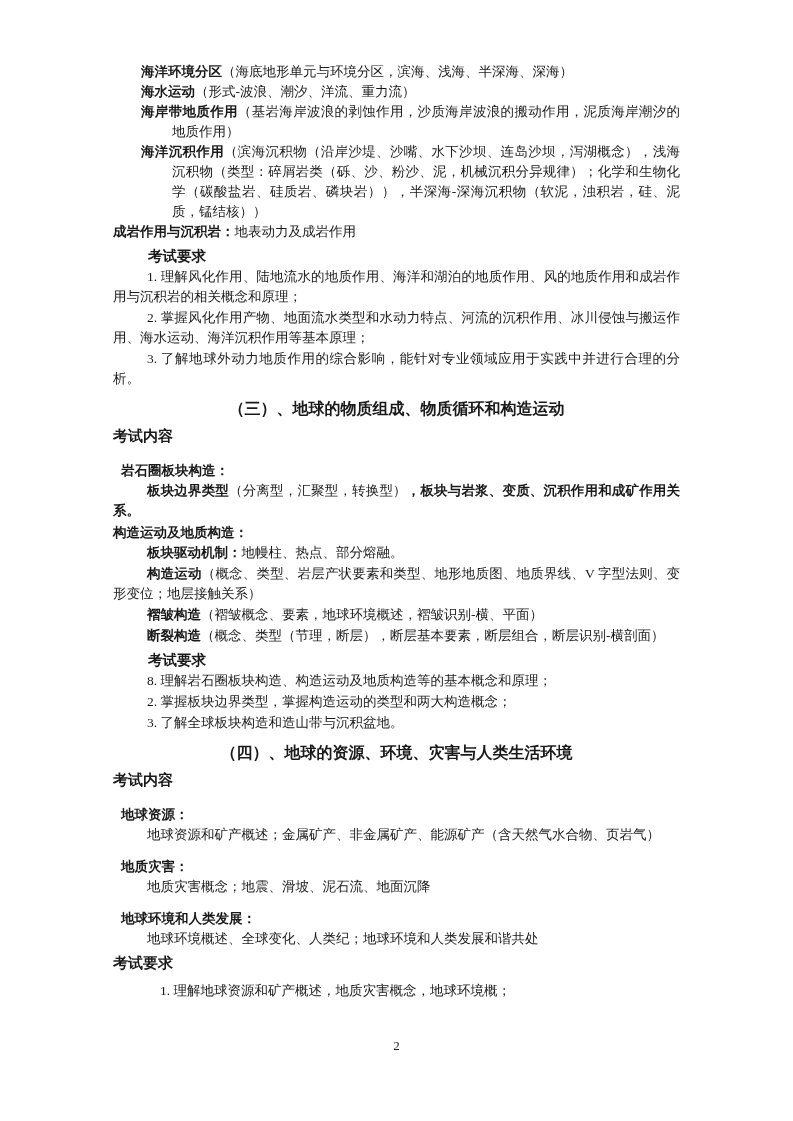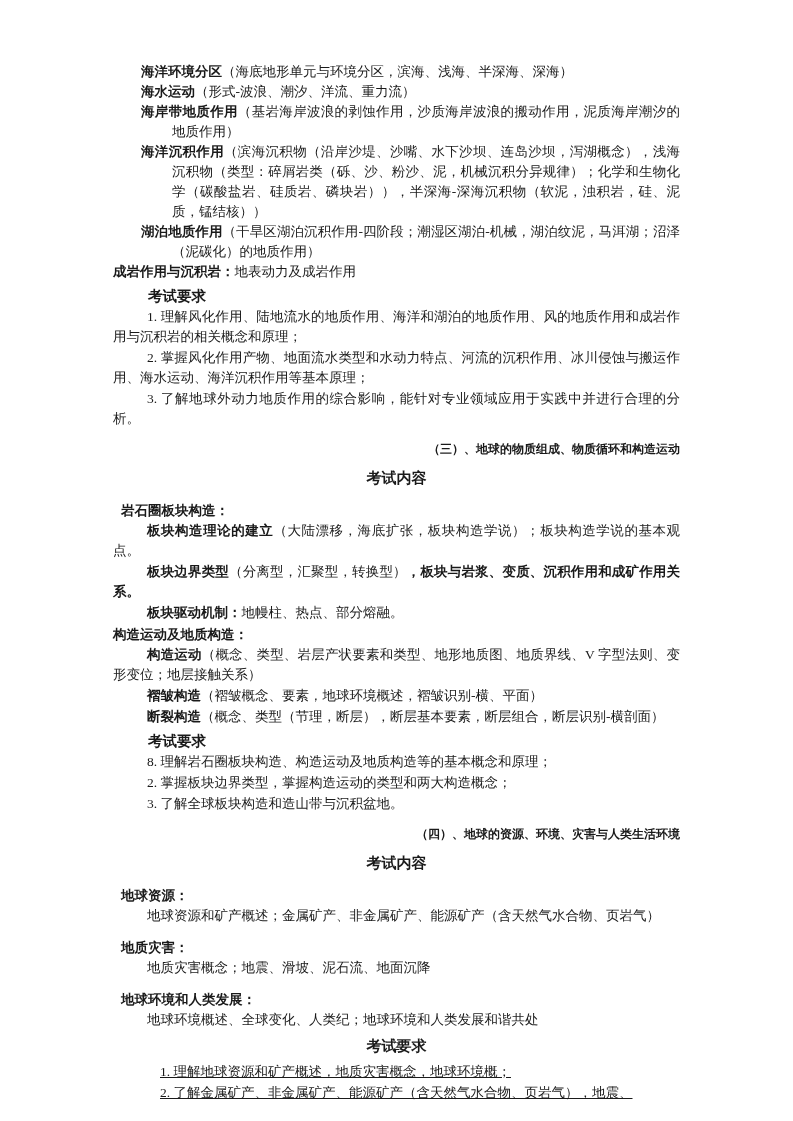--- a/index.html
+++ b/index.html
@@ -31,70 +31,67 @@
   .hang { padding-left: 59px; text-indent: -31px; }
   
   .flush { }
   
   .label { padding-left: 8px; margin-top: 12px; }
   .label0 { margin-top: 2px; }
   
   .req { padding-left: 35px; font-weight: 700; font-size: 14.5px; margin-top: 3px; line-height: 22px; }
   
   .num { text-indent: 34px; margin-bottom: 1px; }
-  .num3 { text-indent: 47px; margin-bottom: 1px; text-decoration: underline; }
+  .num3 { text-indent: 47px; margin-bottom: 1px; }
   
-  .h2 { font-size: 12px; font-weight: 700; margin: 8px 0 6px 0; line-height: 24px; text-align: right; }
+  .h2 { font-size: 16px; font-weight: 700; margin: 8px 0 6px 0; line-height: 24px; text-align: center; }
   
-  .h3 { font-size: 15px; font-weight: 700; margin: 5px 0 5px 0; line-height: 22px; text-align: center; }
+  .h3 { font-size: 15px; font-weight: 700; margin: 5px 0 5px 0; line-height: 22px; text-align: left; font-family: Liberation Mono, monospace; }
   .pagenum {
     position: absolute;
     left: 0;
     right: 0;
     top: 1036px;
     text-align: center;
     font-size: 13px;
     color: #1a1a1a;
   }
 </style>
 </head>
 <body>
 
 <div class="page">
   <div>
       <p class="blk hang"><span class="bold">海洋环境分区</span><span>（海底地形单元与环境分区，滨海、浅海、半深海、深海）</span></p>
       <p class="blk hang"><span class="bold">海水运动</span><span>（形式-波浪、潮汐、洋流、重力流）</span></p>
       <p class="blk hang"><span class="bold">海岸带地质作用</span><span>（基岩海岸波浪的剥蚀作用，沙质海岸波浪的搬动作用，泥质海岸潮汐的地质作用）</span></p>
       <p class="blk hang"><span class="bold">海洋沉积作用</span><span>（滨海沉积物（沿岸沙堤、沙嘴、水下沙坝、连岛沙坝，泻湖概念），浅海沉积物（类型：碎屑岩类（砾、沙、粉沙、泥，机械沉积分异规律）；化学和生物化学（碳酸盐岩、硅质岩、磷块岩）），半深海-深海沉积物（软泥，浊积岩，硅、泥质，锰结核））</span></p>
-      <p class="blk hang"><span class="bold">湖泊地质作用</span><span>（干旱区湖泊沉积作用-四阶段；潮湿区湖泊-机械，湖泊纹泥，马洱湖；沼泽（泥碳化）的地质作用）</span></p>
       <p class="blk flush"><span class="bold">成岩作用与沉积岩：</span><span>地表动力及成岩作用</span></p>
       <p class="blk req"><span class="bold">考试要求</span></p>
       <p class="blk num"><span>1. 理解风化作用、陆地流水的地质作用、海洋和湖泊的地质作用、风的地质作用和成岩作用与沉积岩的相关概念和原理；</span></p>
       <p class="blk num"><span>2. 掌握风化作用产物、地面流水类型和水动力特点、河流的沉积作用、冰川侵蚀与搬运作用、海水运动、海洋沉积作用等基本原理；</span></p>
       <p class="blk num"><span>3. 了解地球外动力地质作用的综合影响，能针对专业领域应用于实践中并进行合理的分析。</span></p>
       <p class="blk h2"><span class="bold">（三）、地球的物质组成、物质循环和构造运动</span></p>
       <p class="blk h3"><span class="bold">考试内容</span></p>
       <p class="blk label"><span class="bold">岩石圈板块构造：</span></p>
-      <p class="blk num"><span class="bold">板块构造理论的建立</span><span>（大陆漂移，海底扩张，板块构造学说）；板块构造学说的基本观点。</span></p>
       <p class="blk num"><span class="bold">板块边界类型</span><span>（分离型，汇聚型，转换型）</span><span class="bold">，板块与岩浆、变质、沉积作用和成矿作用关系。</span></p>
+      <p class="blk label0"><span class="bold">构造运动及地质构造：</span></p>
       <p class="blk num"><span class="bold">板块驱动机制：</span><span>地幔柱、热点、部分熔融。</span></p>
-      <p class="blk label0"><span class="bold">构造运动及地质构造：</span></p>
       <p class="blk num"><span class="bold">构造运动</span><span>（概念、类型、岩层产状要素和类型、地形地质图、地质界线、V 字型法则、变形变位；地层接触关系）</span></p>
       <p class="blk num"><span class="bold">褶皱构造</span><span>（褶皱概念、要素，地球环境概述，褶皱识别-横、平面）</span></p>
       <p class="blk num"><span class="bold">断裂构造</span><span>（概念、类型（节理，断层），断层基本要素，断层组合，断层识别-横剖面）</span></p>
       <p class="blk req"><span class="bold">考试要求</span></p>
       <p class="blk num"><span>8. 理解岩石圈板块构造、构造运动及地质构造等的基本概念和原理；</span></p>
       <p class="blk num"><span>2. 掌握板块边界类型，掌握构造运动的类型和两大构造概念；</span></p>
       <p class="blk num"><span>3. 了解全球板块构造和造山带与沉积盆地。</span></p>
       <p class="blk h2"><span class="bold">（四）、地球的资源、环境、灾害与人类生活环境</span></p>
       <p class="blk h3"><span class="bold">考试内容</span></p>
       <p class="blk label"><span class="bold">地球资源：</span></p>
       <p class="blk num"><span>地球资源和矿产概述；金属矿产、非金属矿产、能源矿产（含天然气水合物、页岩气）</span></p>
       <p class="blk label"><span class="bold">地质灾害：</span></p>
       <p class="blk num"><span>地质灾害概念；地震、滑坡、泥石流、地面沉降</span></p>
       <p class="blk label"><span class="bold">地球环境和人类发展：</span></p>
       <p class="blk num"><span>地球环境概述、全球变化、人类纪；地球环境和人类发展和谐共处</span></p>
       <p class="blk h3"><span class="bold">考试要求</span></p>
       <p class="blk num3"><span>1. 理解地球资源和矿产概述，地质灾害概念，地球环境概；</span></p>
-      <p class="blk num3"><span>2. 了解金属矿产、非金属矿产、能源矿产（含天然气水合物、页岩气），地震、</span></p>
     </div>
   <div class="pagenum">2</div>
 </div>
 
 </body></html>

